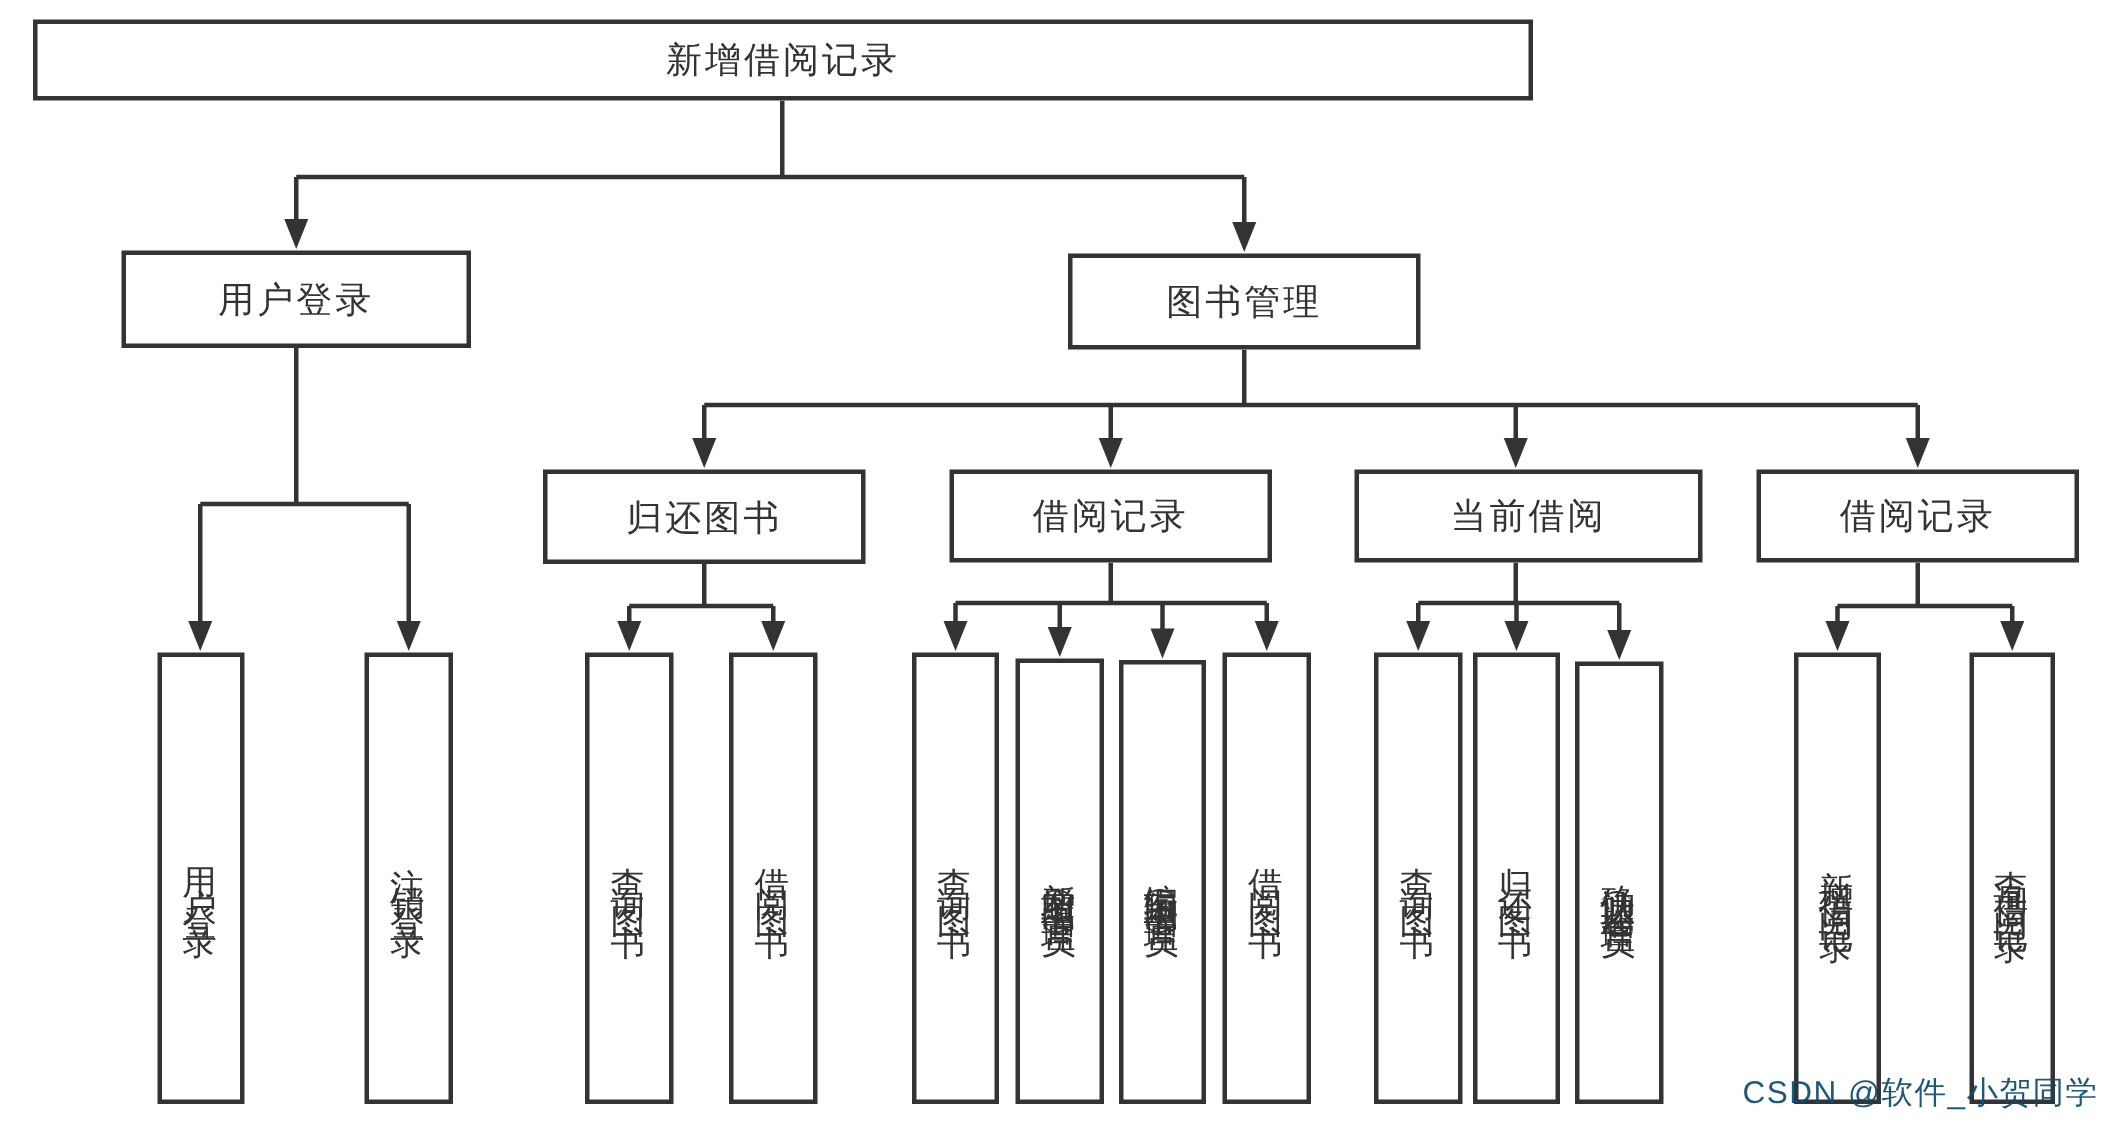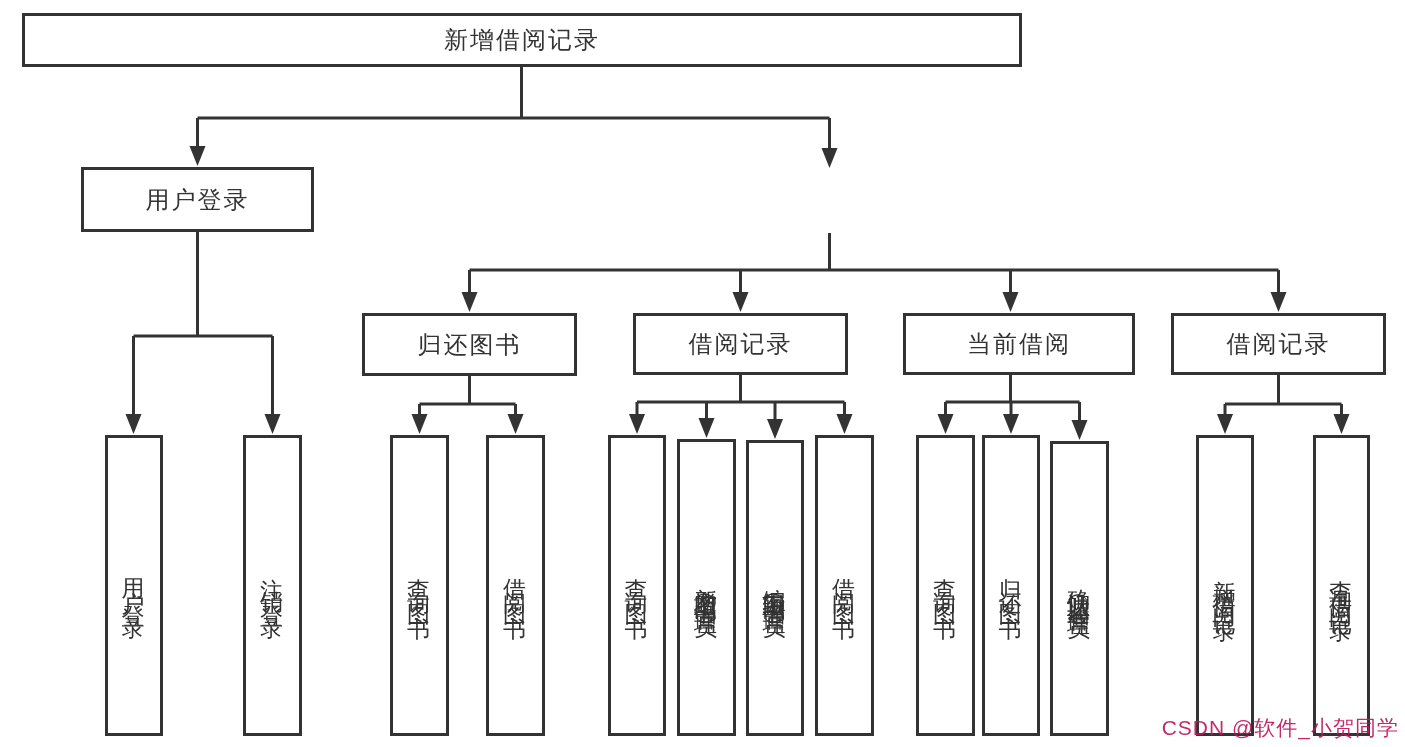--- a/index.html
+++ b/index.html
@@ -48,21 +48,21 @@
   }
   .ls-wide  { letter-spacing: 13px; }
   .ls-med   { letter-spacing: 8px;  }
   .ls-tight { letter-spacing: 4px;  }
   .watermark {
     position: absolute;
     right: 6px;
     top: 714px;
     font-size: 21px;
     letter-spacing: 1px;
-    color: #be185d;
+    color: #0c4a6e;
     opacity: 0.92;
     z-index: 10;
     white-space: nowrap;
   }
 </style>
 </head>
 <body>
 
 <div class="canvas">
 
@@ -105,20 +105,23 @@
       <path d="M1333.5 414 L1349.5 414 L1341.5 434 Z"></path>
     </g>
   </svg>
 
   <div class="box" style="left:22px;top:13px;width:1000px;height:54px">
     <span class="hlabel">新增借阅记录</span>
   </div>
 
   <div class="box" style="left:81px;top:167px;width:233px;height:65px">
     <span class="hlabel">用户登录</span>
+  </div>
+  <div class="box" style="left:712px;top:169px;width:235px;height:64px">
+    <span class="hlabel">图书管理</span>
   </div>
 
   <div class="box" style="left:362px;top:313px;width:215px;height:63px">
     <span class="hlabel">归还图书</span>
   </div>
   <div class="box" style="left:633px;top:313px;width:215px;height:62px">
     <span class="hlabel">借阅记录</span>
   </div>
   <div class="box" style="left:903px;top:313px;width:232px;height:62px">
     <span class="hlabel">当前借阅</span>

